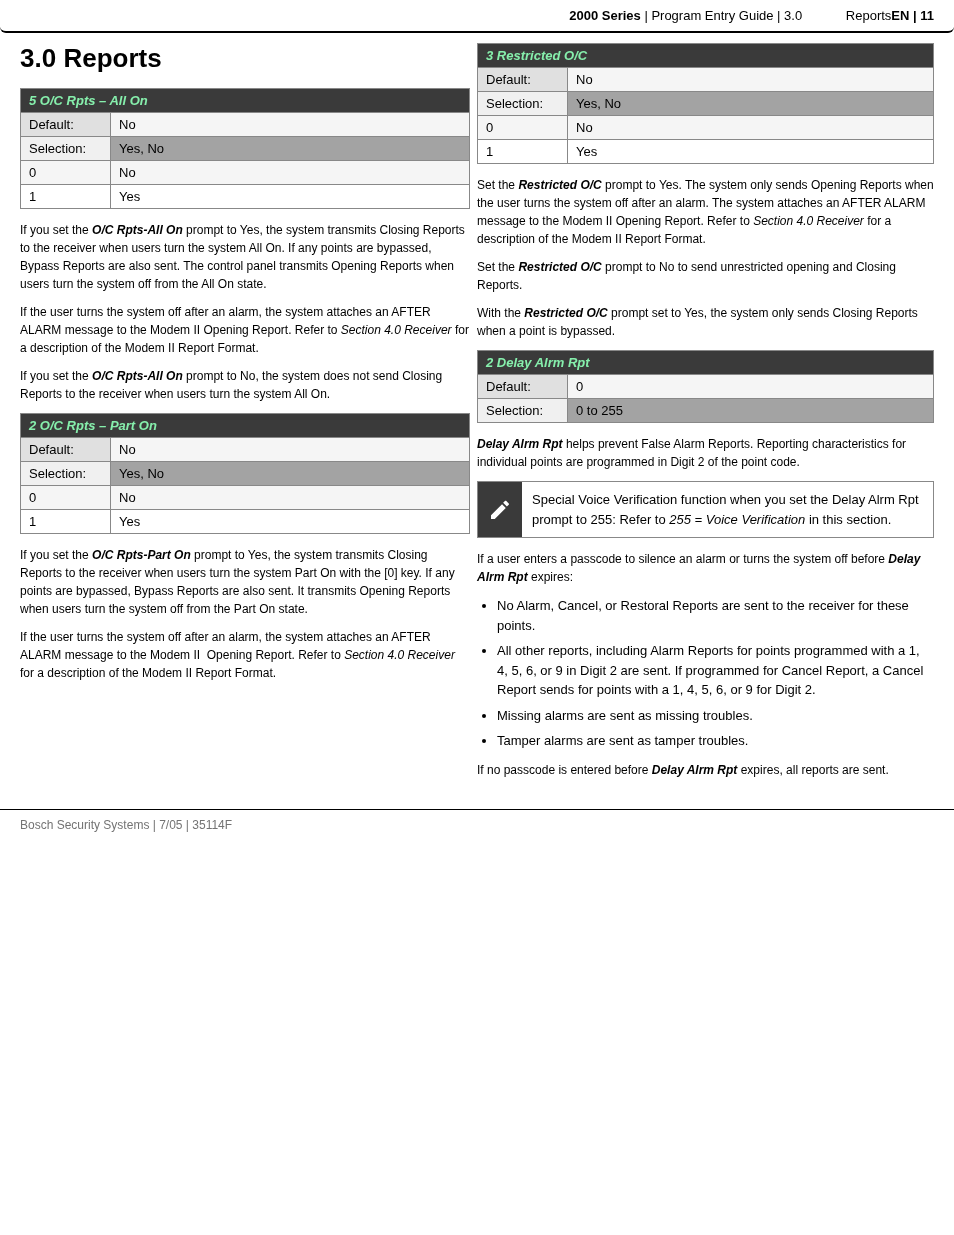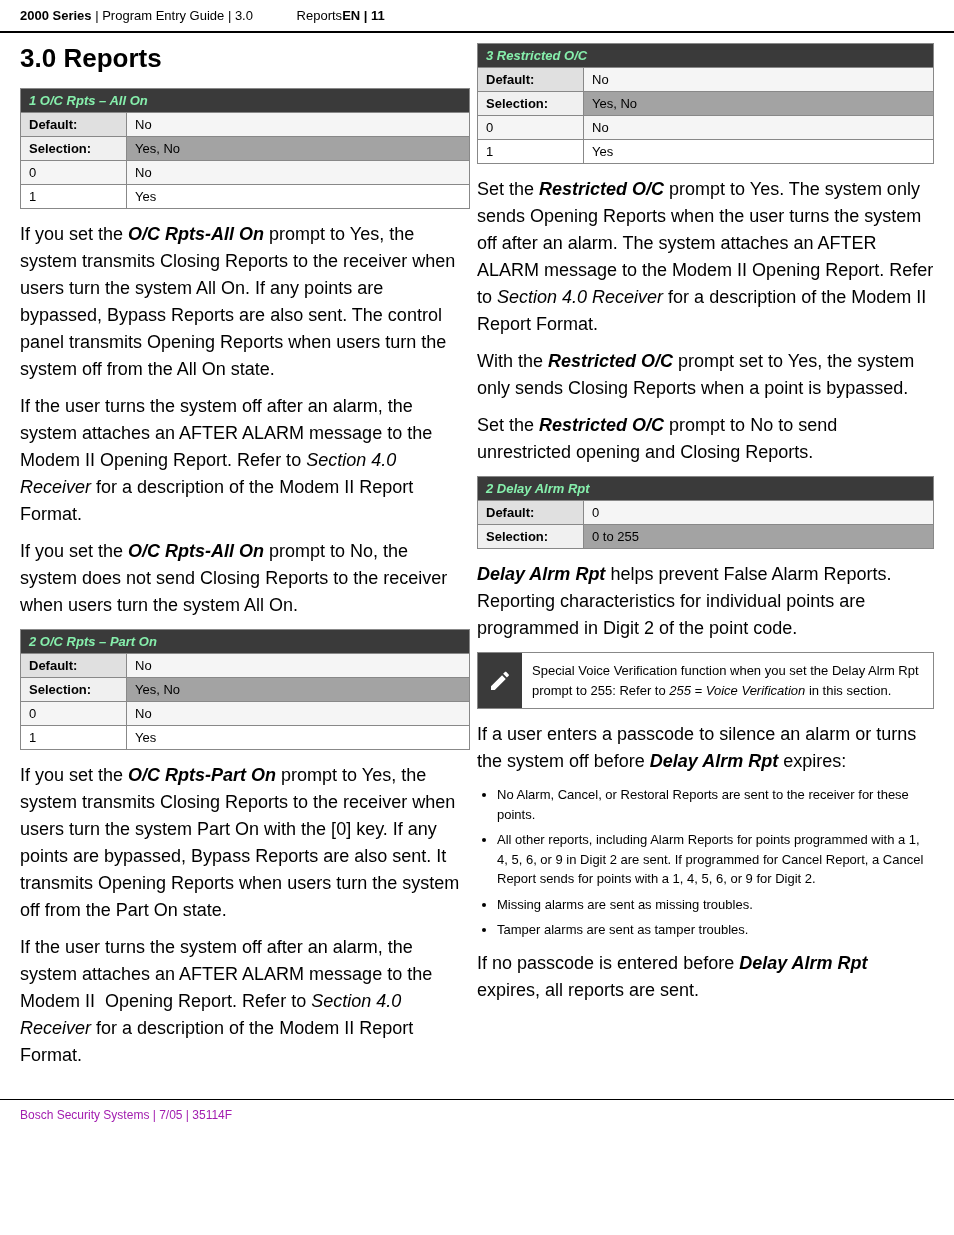--- a/index.html
+++ b/index.html
@@ -8,25 +8,26 @@
       font-size: 13px;
       background: #fff;
       color: #000;
       width: 954px;
       min-height: 1235px;
     }
 
     
     .header {
       display: flex;
-      justify-content: flex-start;
+      justify-content: flex-end;
       align-items: center;
       border-bottom: 2px solid #000;
       padding: 8px 20px;
       margin-bottom: 10px;
+      border-radius: 6px;
     }
     .header-left {
       font-size: 13px;
     }
     .header-left .series-bold {
       font-weight: bold;
     }
     .header-right {
       font-size: 13px;
       font-weight: bold;
@@ -63,34 +64,34 @@
       border-collapse: collapse;
       margin-bottom: 12px;
     }
     .entry-table td {
       border: 1px solid #888;
       padding: 4px 8px;
       font-size: 13px;
       vertical-align: top;
     }
     .entry-table .label-cell {
-      font-weight: bold;
-      width: 106px;
+      font-weight: normal;
+      width: 90px;
       background: #f0f0f0;
     }
     .entry-table tr:nth-child(even) td {
       background: #f5f5f5;
     }
     .entry-table tr:nth-child(even) td.label-cell {
       background: #e0e0e0;
     }
 
     
     .body-text {
-      font-size: 18px;
+      font-size: 12px;
       line-height: 1.5;
       margin-bottom: 10px;
     }
     .body-text b, .body-text strong {
       font-weight: bold;
     }
     .body-text i {
       font-style: italic;
     }
 
@@ -127,21 +128,21 @@
       font-size: 13px;
       line-height: 1.5;
     }
 
     
     .footer {
       border-top: 1px solid #000;
       margin-top: 20px;
       padding: 8px 20px;
       font-size: 12px;
-      color: #a21caf;
+      color: #737373;
     }
 
     
     .row-default td { background: #e8e8e8; }
     .row-selection td { background: #a3a3a3; }
     .row-0 td { background: #fff; }
     .row-1 td { background: #fff; }
 
     .header-row td {
       background: #3a3a3a !important;
@@ -166,21 +167,21 @@
 
   <div class="col-left">
 
     <div class="section-heading">
       <span>3.0</span>&nbsp;<span>Reports</span>
     </div>
 
     <table class="entry-table">
       <tbody>
           <tr class="header-row">
-        <td colspan="2">1 O/C Rpts – All On</td>
+        <td colspan="2">5 O/C Rpts – All On</td>
       </tr>
       <tr class="row-default">
         <td class="label-cell">Default:</td>
         <td>No</td>
       </tr>
       <tr class="row-selection">
         <td class="label-cell">Selection:</td>
         <td>Yes, No</td>
       </tr>
       <tr class="row-0">
@@ -252,23 +253,23 @@
       </tr>
       <tr class="row-1">
         <td>1</td>
         <td>Yes</td>
       </tr>
     </tbody>
       </table>
 
     <p class="body-text">Set the <b><i>Restricted O/C</i></b> prompt to Yes. The system only sends Opening Reports when the user turns the system off after an alarm. The system attaches an AFTER ALARM message to the Modem II Opening Report. Refer to <i>Section 4.0 Receiver</i> for a description of the Modem II Report Format.</p>
 
+    <p class="body-text">Set the <b><i>Restricted O/C</i></b> prompt to No to send unrestricted opening and Closing Reports.</p>
+
     <p class="body-text">With the <b><i>Restricted O/C</i></b> prompt set to Yes, the system only sends Closing Reports when a point is bypassed.</p>
-
-    <p class="body-text">Set the <b><i>Restricted O/C</i></b> prompt to No to send unrestricted opening and Closing Reports.</p>
 
     <table class="entry-table">
       <tbody>
           <tr class="header-row">
         <td colspan="2">2 Delay Alrm Rpt</td>
       </tr>
       <tr class="row-default">
         <td class="label-cell">Default:</td>
         <td>0</td>
       </tr>

